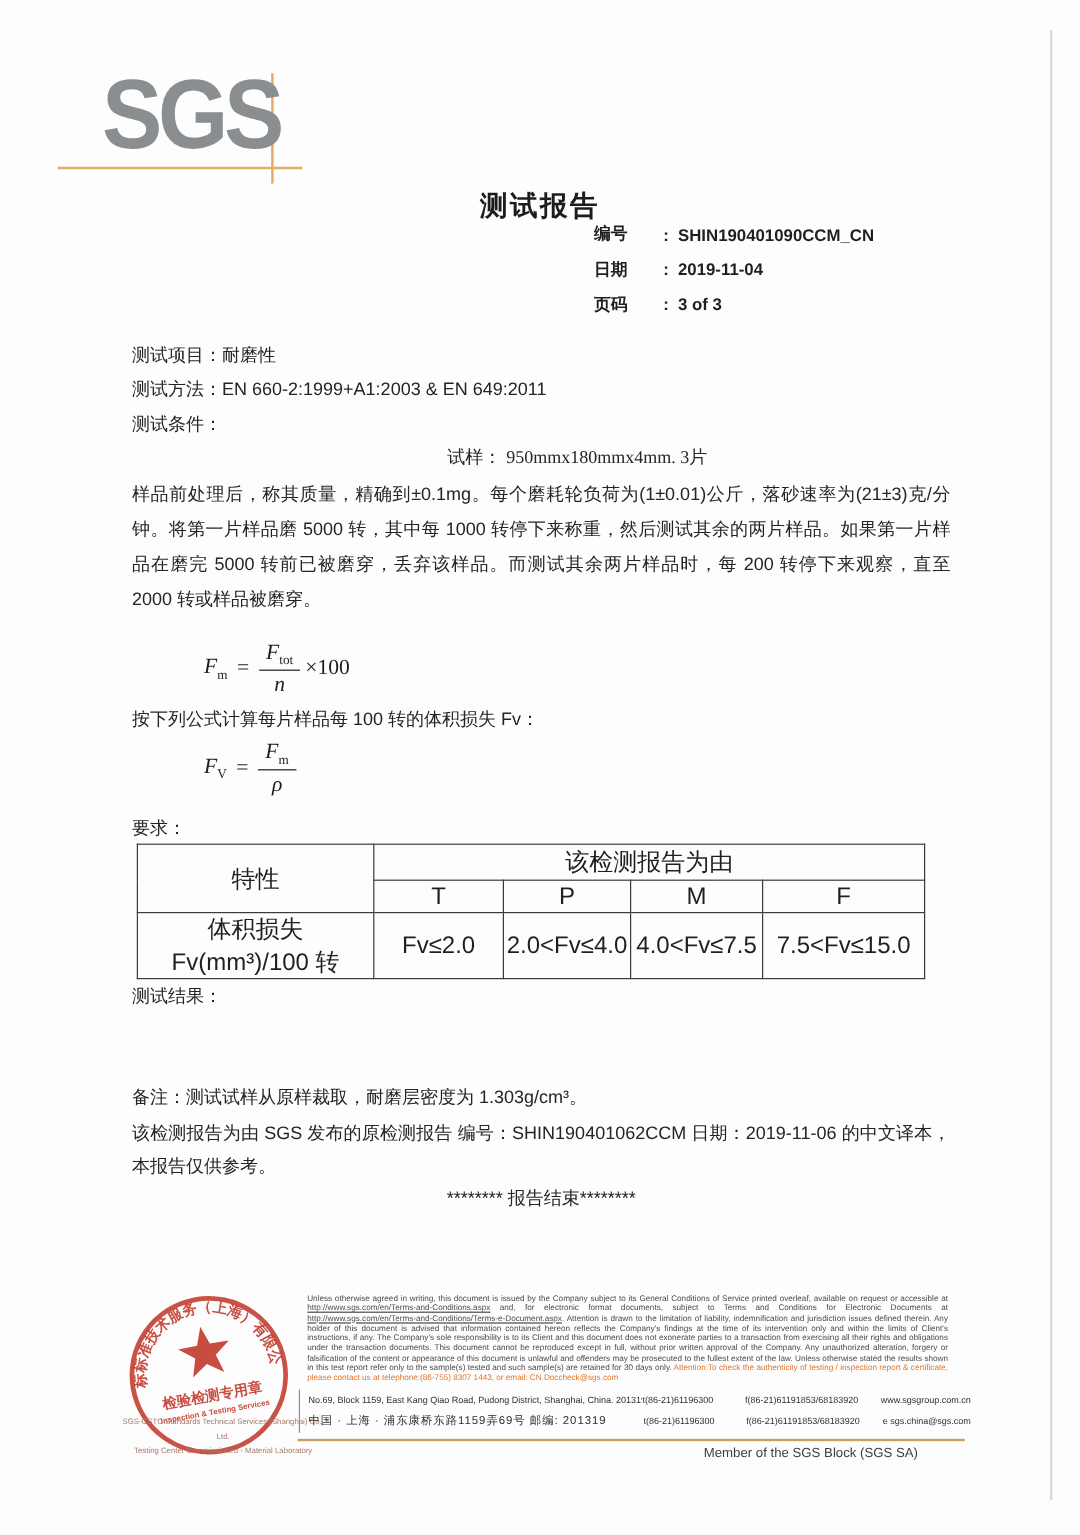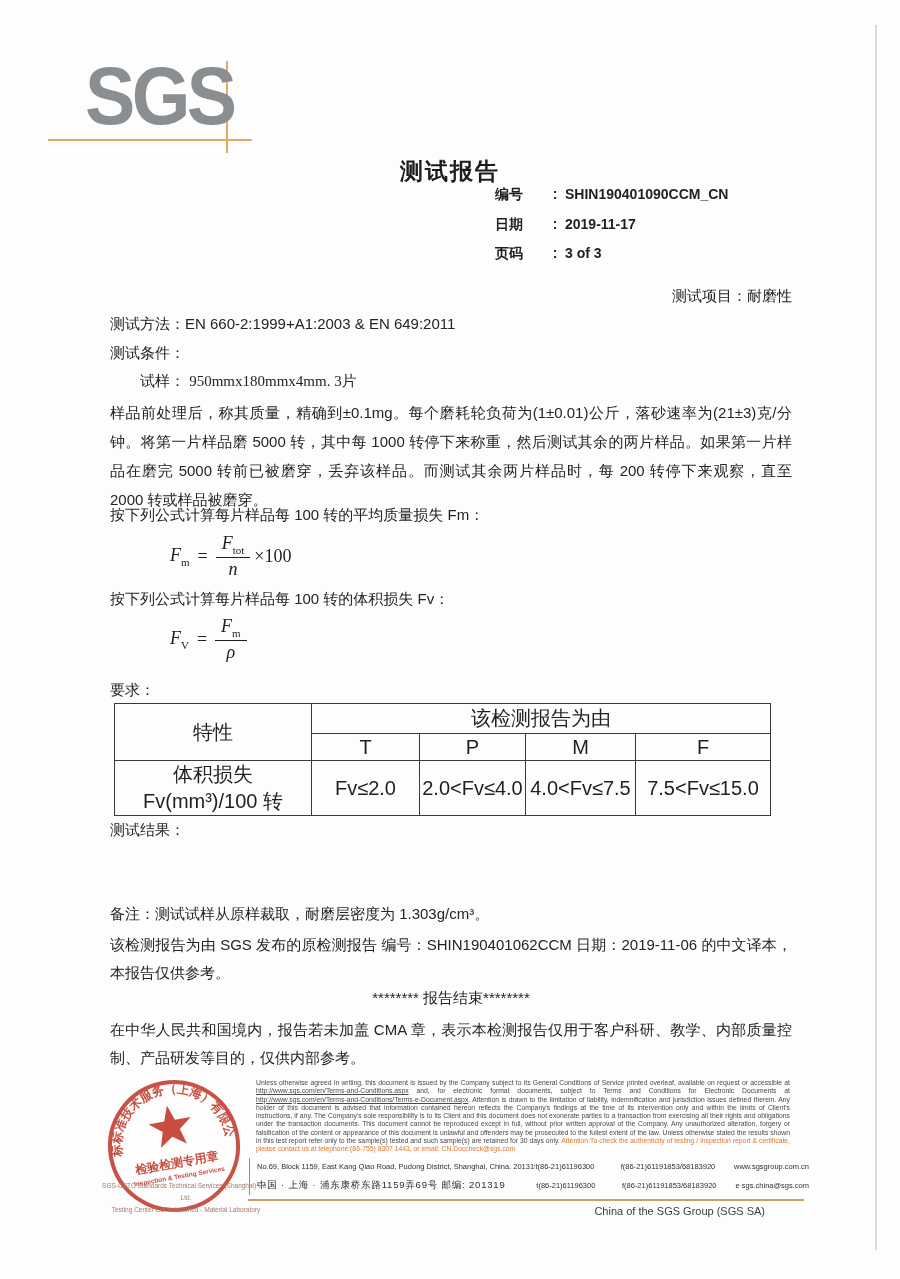--- a/index.html
+++ b/index.html
@@ -21,21 +21,21 @@
     font-size:23px;font-weight:bold;color:#1c1c1c;letter-spacing:2px;}
   .hdr-field{position:absolute;left:495px;display:flex;font-size:14px;font-weight:bold;color:#1f1f1f;}
   .hdr-label{width:50px;}
   .hdr-colon{width:20px;text-align:center;}
   .hdr-value{white-space:nowrap;}
 
   
   .body-line{position:absolute;left:110px;width:682px;font-size:15px;color:#242424;}
   .lbl{font-weight:500;}
   .para{line-height:29px;text-align:justify;}
-  .indent{padding-left:30px;}
+  .indent{padding-left:30px;text-align:center;}
   .serif-val{font-family:"Liberation Serif",serif;}
 
   
   .formula{position:absolute;left:170px;display:flex;align-items:center;
     font-family:"Liberation Serif",serif;font-size:18px;color:#1d1d1d;}
   .formula i{font-style:italic;}
   .formula sub{font-size:11px;}
   .f-eq{margin:0 8px;}
   .frac{display:inline-flex;flex-direction:column;align-items:center;line-height:1.15;}
   .frac .num{border-bottom:1.4px solid #1d1d1d;padding:0 6px 1px;}
@@ -82,52 +82,51 @@
   <div class="edge-line"></div>
 
   <div class="logo-wrap">
     <div class="logo-hline"></div>
     <div class="logo-vline"></div>
     <div class="logo-text">SGS</div>
   </div>
 
   <div class="doc-title">测试报告</div>
 
-  <div class="hdr-field" style="top:186px;">
+  <div class="hdr-field" style="top:186px;align-items:flex-end;">
     <span class="hdr-label">编号</span>
     <span class="hdr-colon">:</span>
     <span class="hdr-value">SHIN190401090CCM_CN</span>
   </div>
   <div class="hdr-field" style="top:216px;">
     <span class="hdr-label">日期</span>
     <span class="hdr-colon">:</span>
-    <span class="hdr-value">2019-11-17</span>
+    <span class="hdr-value">2019-11-04</span>
   </div>
   <div class="hdr-field" style="top:245px;">
     <span class="hdr-label">页码</span>
     <span class="hdr-colon">:</span>
     <span class="hdr-value">3 of 3</span>
   </div>
 
-  <div class="body-line" style="top:287px;text-align:right;">
+  <div class="body-line" style="top:287px;">
     <span class="lbl">测试项目：</span><span>耐磨性</span>
   </div>
   <div class="body-line" style="top:315px;">
     <span class="lbl">测试方法：</span><span>EN 660-2:1999+A1:2003 &amp; EN 649:2011</span>
   </div>
   <div class="body-line" style="top:344px;">
     <span class="lbl">测试条件：</span>
   </div>
   <div class="body-line indent" style="top:372px;">
     <span class="lbl">试样：</span>
     <span class="serif-val">950mmx180mmx4mm. 3片</span>
   </div>
   <div class="body-line para" style="top:398px;">样品前处理后，称其质量，精确到±0.1mg。每个磨耗轮负荷为(1±0.01)公斤，落砂速率为(21±3)克/分钟。将第一片样品磨 5000 转，其中每 1000 转停下来称重，然后测试其余的两片样品。如果第一片样品在磨完 5000 转前已被磨穿，丢弃该样品。而测试其余两片样品时，每 200 转停下来观察，直至 2000 转或样品被磨穿。</div>
 
-  <div class="body-line" style="top:506px;">按下列公式计算每片样品每 100 转的平均质量损失 Fm：</div>
   <div class="formula" style="top:533px;">
     <span><i>F</i><sub>m</sub></span>
     <span class="f-eq">=</span>
     <span class="frac">
       <span class="num"><i>F</i><sub>tot</sub></span>
       <span class="den"><i>n</i></span>
     </span>
     <span class="f-times">×100</span>
   </div>
 
@@ -171,21 +170,20 @@
     </tr>
   </tbody>
     </table>
 
   <div class="body-line" style="top:821px;">测试结果：</div>
 
 
   <div class="body-line" style="top:905px;">备注：测试试样从原样裁取，耐磨层密度为 1.303g/cm³。</div>
   <div class="body-line para" style="top:931px;line-height:28px;">该检测报告为由 SGS 发布的原检测报告 编号：SHIN190401062CCM 日期：2019-11-06 的中文译本，本报告仅供参考。</div>
   <div class="body-line center-line" style="top:989px;">******** 报告结束********</div>
-  <div class="body-line para" style="top:1016px;line-height:28px;">在中华人民共和国境内，报告若未加盖 CMA 章，表示本检测报告仅用于客户科研、教学、内部质量控制、产品研发等目的，仅供内部参考。</div>
 
   <svg class="stamp-svg" width="148" height="148" viewBox="0 0 148 148">
     <defs>
       <path id="arcTop" d="M 21 74 A 53 53 0 1 1 127 74" fill="none"></path>
     </defs>
     <circle cx="74" cy="74" r="64" fill="none" stroke="#C23A2C" stroke-width="4" opacity="0.88"></circle>
     <polygon points="74,33 79.4,48.2 95.4,48.4 82.7,58.3 87.2,73.7 74,64.5 60.8,73.7 65.3,58.3 52.6,48.4 68.6,48.2" fill="#C23A2C" opacity="0.9"></polygon>
     <text font-size="12" fill="#C23A2C" font-weight="bold" opacity="0.9">
       <textPath href="#arcTop" startOffset="50%" text-anchor="middle">通标标准技术服务（上海）有限公司</textPath>
     </text>
@@ -211,14 +209,14 @@
       <span class="a-last">www.sgsgroup.com.cn</span>
     </div>
     <div class="addr-row cn">
       <span class="a-main">中国 · 上海 · 浦东康桥东路1159弄69号  邮编: 201319</span>
       <span class="a-tel" style="font-size:7.5px;letter-spacing:0;">t(86-21)61196300</span>
       <span class="a-fax" style="font-size:7.5px;letter-spacing:0;">f(86-21)61191853/68183920</span>
       <span class="a-last" style="font-size:7.5px;letter-spacing:0;">e  sgs.china@sgs.com</span>
     </div>
   </div>
   <div class="foot-rule"></div>
-  <div class="member">China of the SGS Group (SGS SA)</div>
+  <div class="member">Member of the SGS Block (SGS SA)</div>
 </div>
 
 </body></html>

